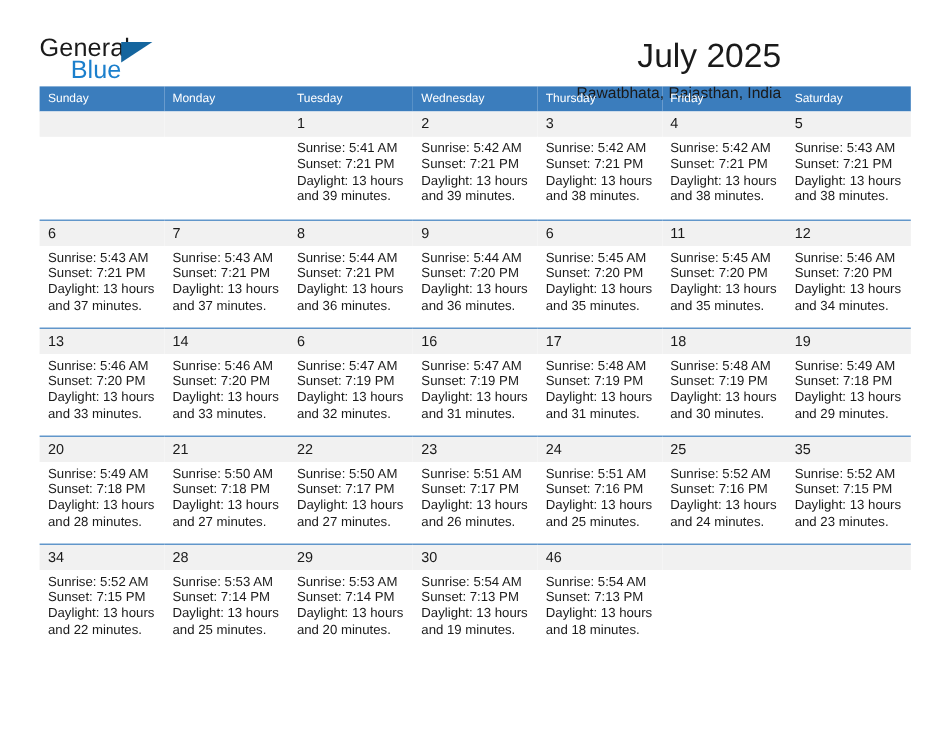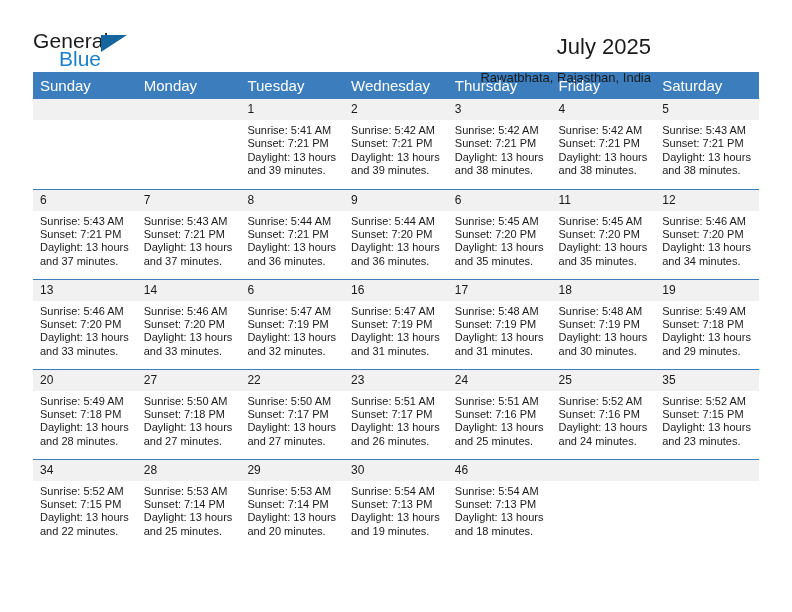--- a/index.html
+++ b/index.html
@@ -61,21 +61,21 @@
     width: 0;
     height: 0;
     border-left: 26px solid #14659e;
     border-bottom: 17px solid transparent;
   }
   .title-block {
     text-align: right;
     padding-top: 2px;
   }
   .cal-title {
-    font-size: 22px;
+    font-size: 28px;
     color: #1a1a1a;
     line-height: 30px;
     white-space: nowrap;
   }
   .cal-subtitle {
     font-size: 13px;
     color: #1a1a1a;
     line-height: 18px;
     margin-top: 7px;
     white-space: nowrap;
@@ -83,21 +83,21 @@
 
   
   .calendar {
     width: 726px;
     border-collapse: collapse;
     table-layout: fixed;
   }
   .calendar th {
     background: #3b7dbd;
     color: #ffffff;
-    font-size: 15px;
+    font-size: 10px;
     font-weight: normal;
     text-align: left;
     padding: 5px 0 5px 7px;
     height: 19px;
     box-sizing: border-box;
   }
   .calendar td {
     vertical-align: top;
     padding: 0;
     height: 90px;
@@ -348,21 +348,21 @@
           <td class="day-cell">
             <div class="daynum">20</div>
             <div class="info">
               <div>Sunrise: 5:49 AM</div>
               <div>Sunset: 7:18 PM</div>
               <div>Daylight: 13 hours</div>
               <div>and 28 minutes.</div>
             </div>
           </td>
           <td class="day-cell">
-            <div class="daynum">27</div>
+            <div class="daynum">21</div>
             <div class="info">
               <div>Sunrise: 5:50 AM</div>
               <div>Sunset: 7:18 PM</div>
               <div>Daylight: 13 hours</div>
               <div>and 27 minutes.</div>
             </div>
           </td>
           <td class="day-cell">
             <div class="daynum">22</div>
             <div class="info">

